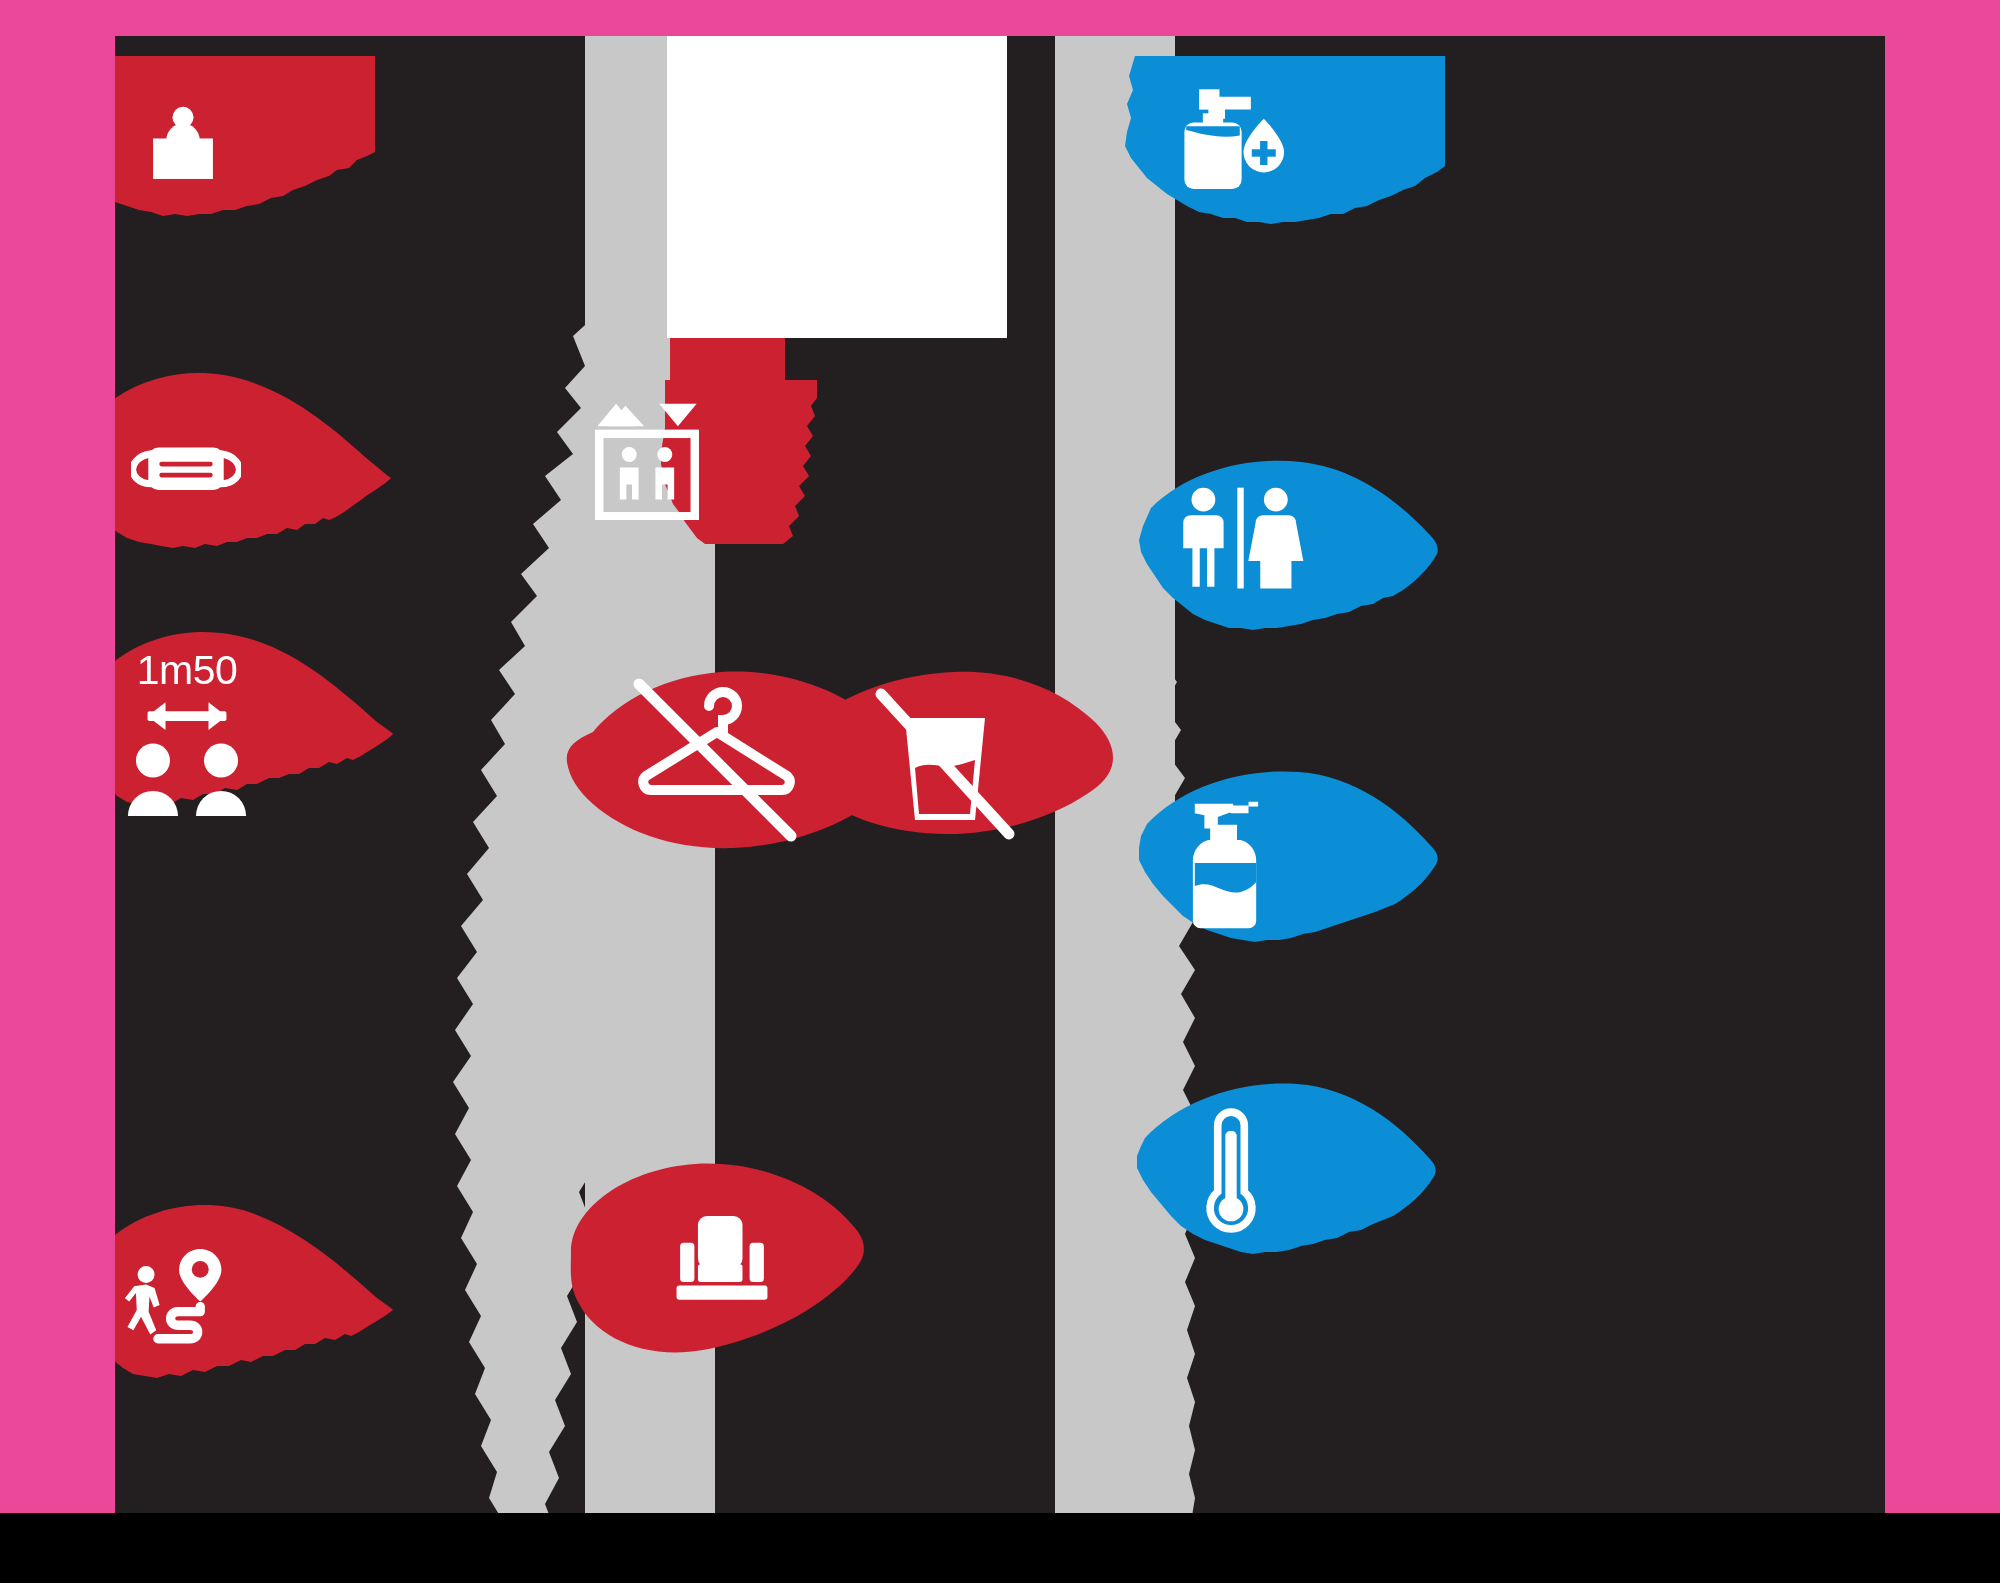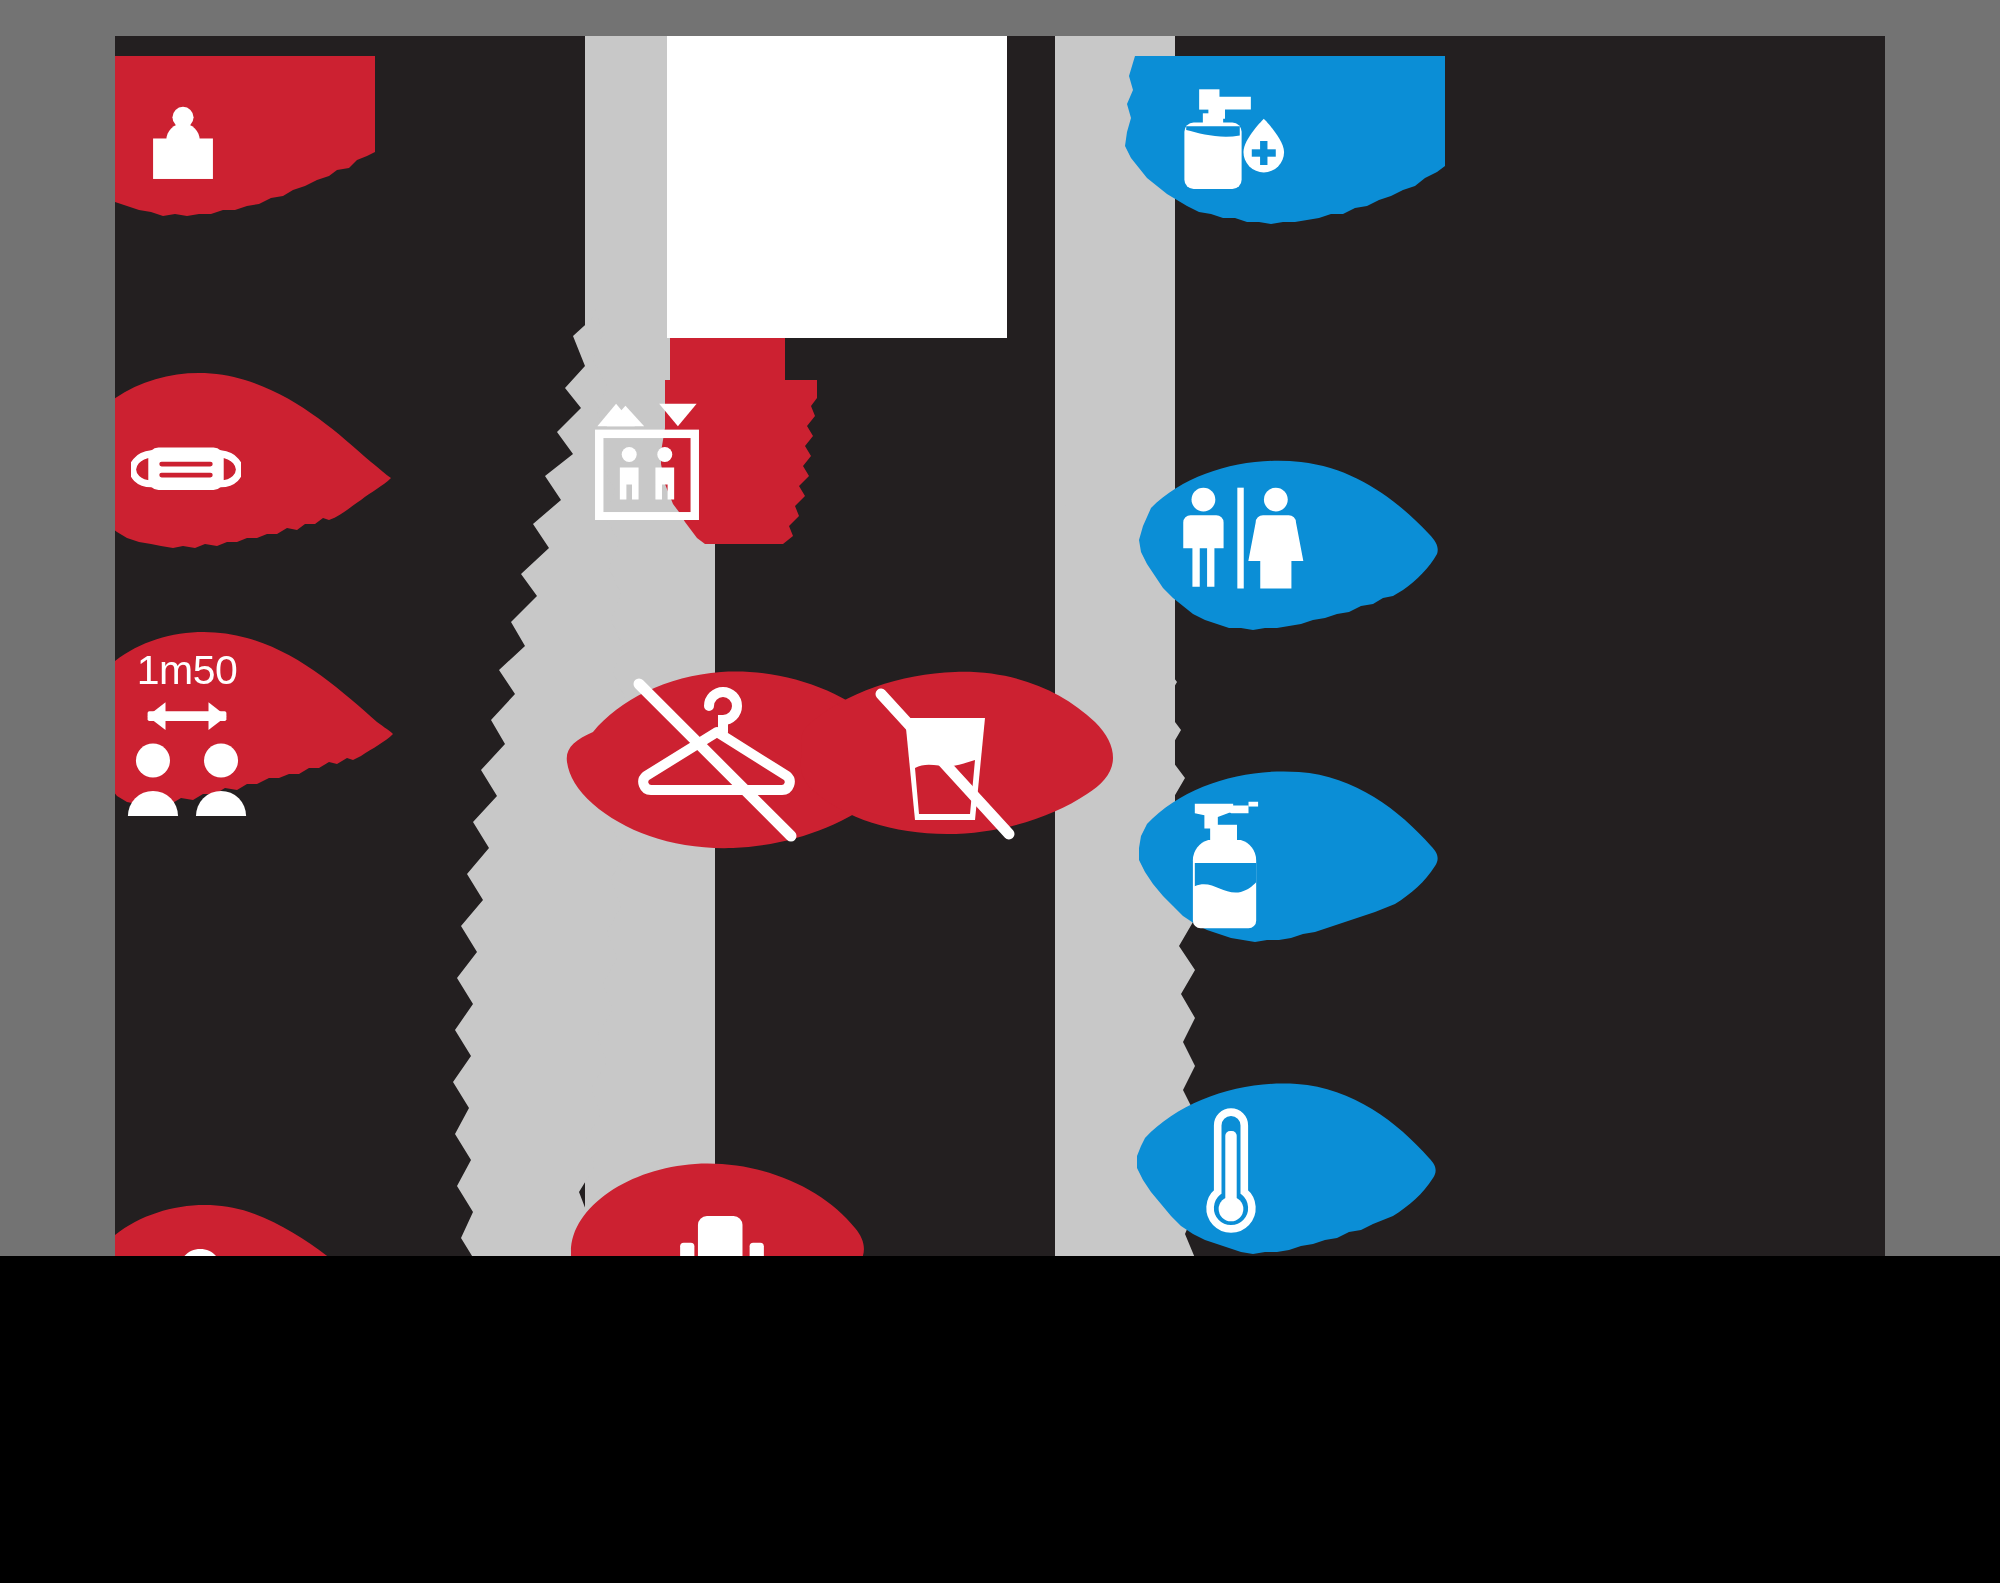--- a/index.html
+++ b/index.html
@@ -1,17 +1,17 @@
 <!DOCTYPE html>
 <html><head>
 <meta charset="utf-8">
 <style>
   html,body{margin:0;padding:0;background:#000;}
   body{font-family:"Liberation Sans",sans-serif;}
-  #stage{position:relative;width:2000px;height:1256px;background:#737373;overflow:hidden;}
+  #stage{position:relative;width:2000px;height:1513px;background:#ec4899;overflow:hidden;}
   #canvas{position:absolute;left:115px;top:36px;width:1770px;height:1547px;background:#231f20;overflow:hidden;}
 
   
   .band{position:absolute;top:0;bottom:0;}
   .band-red{background:#cc2131;}
   .band-grey{background:#c8c8c8;}
   .white-card{position:absolute;background:#ffffff;}
 
   
   .torn{position:absolute;top:0;height:100%;}

